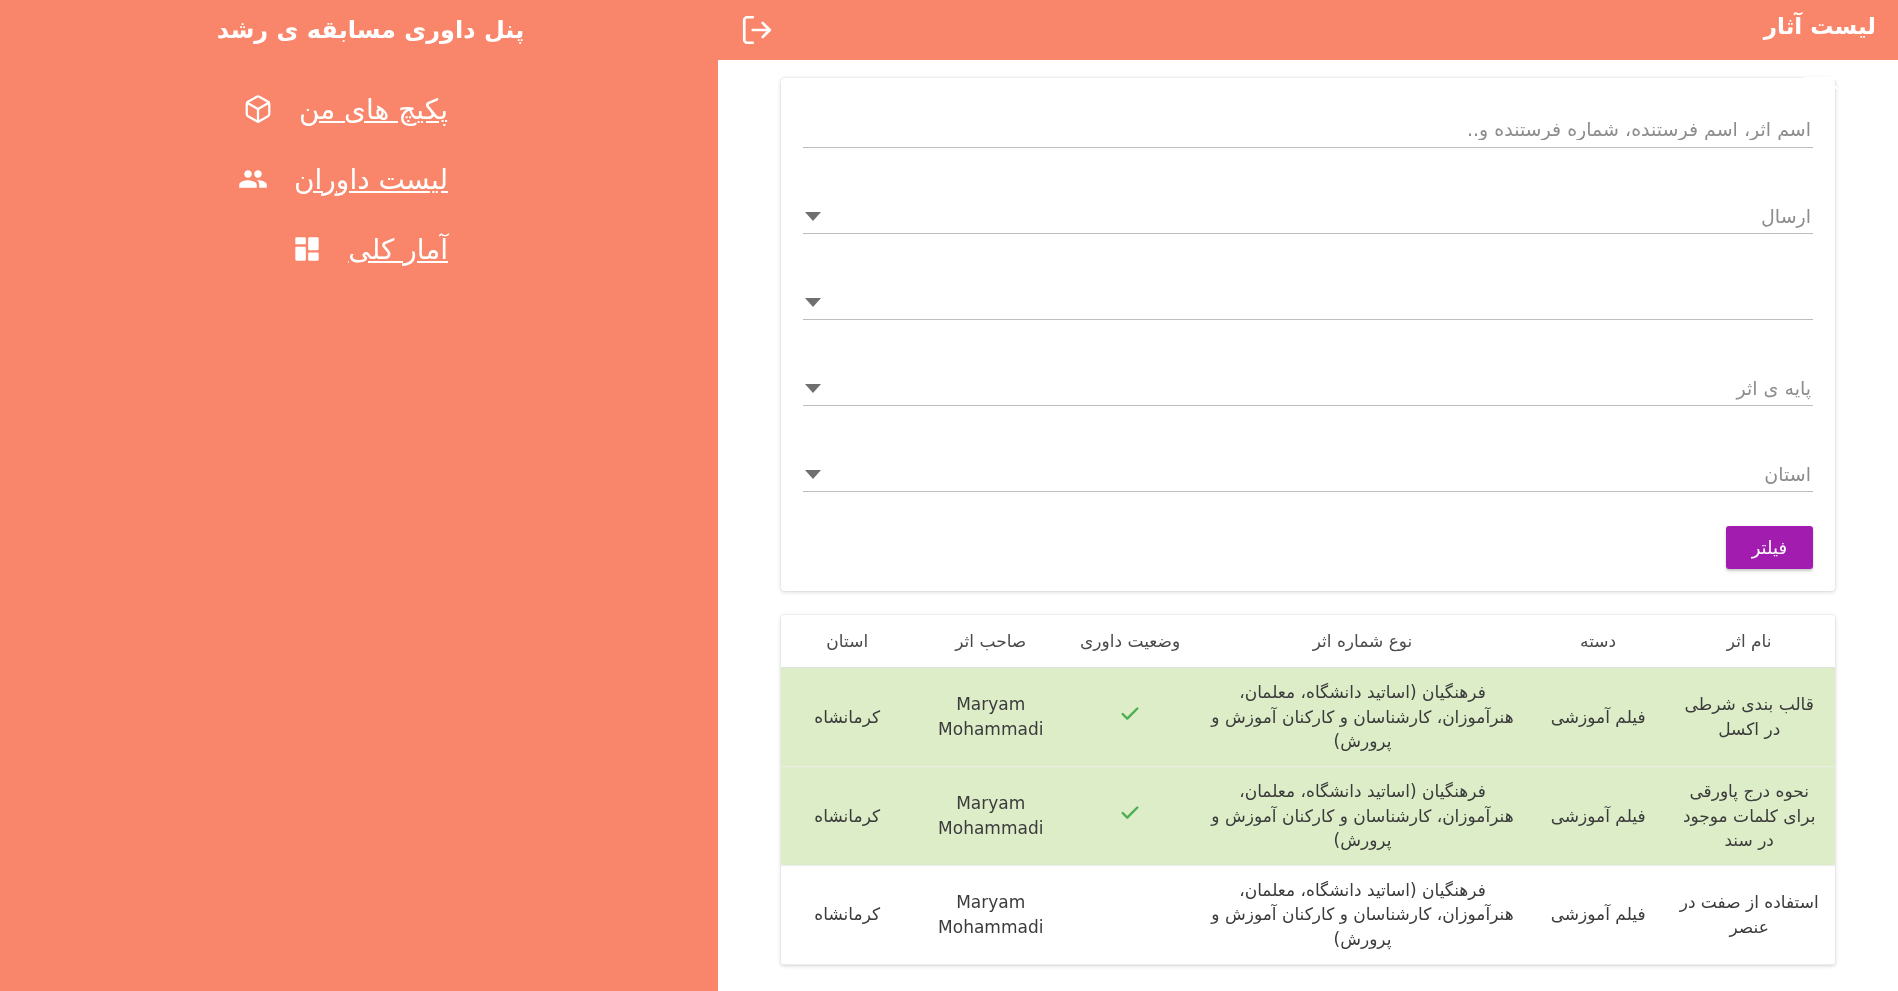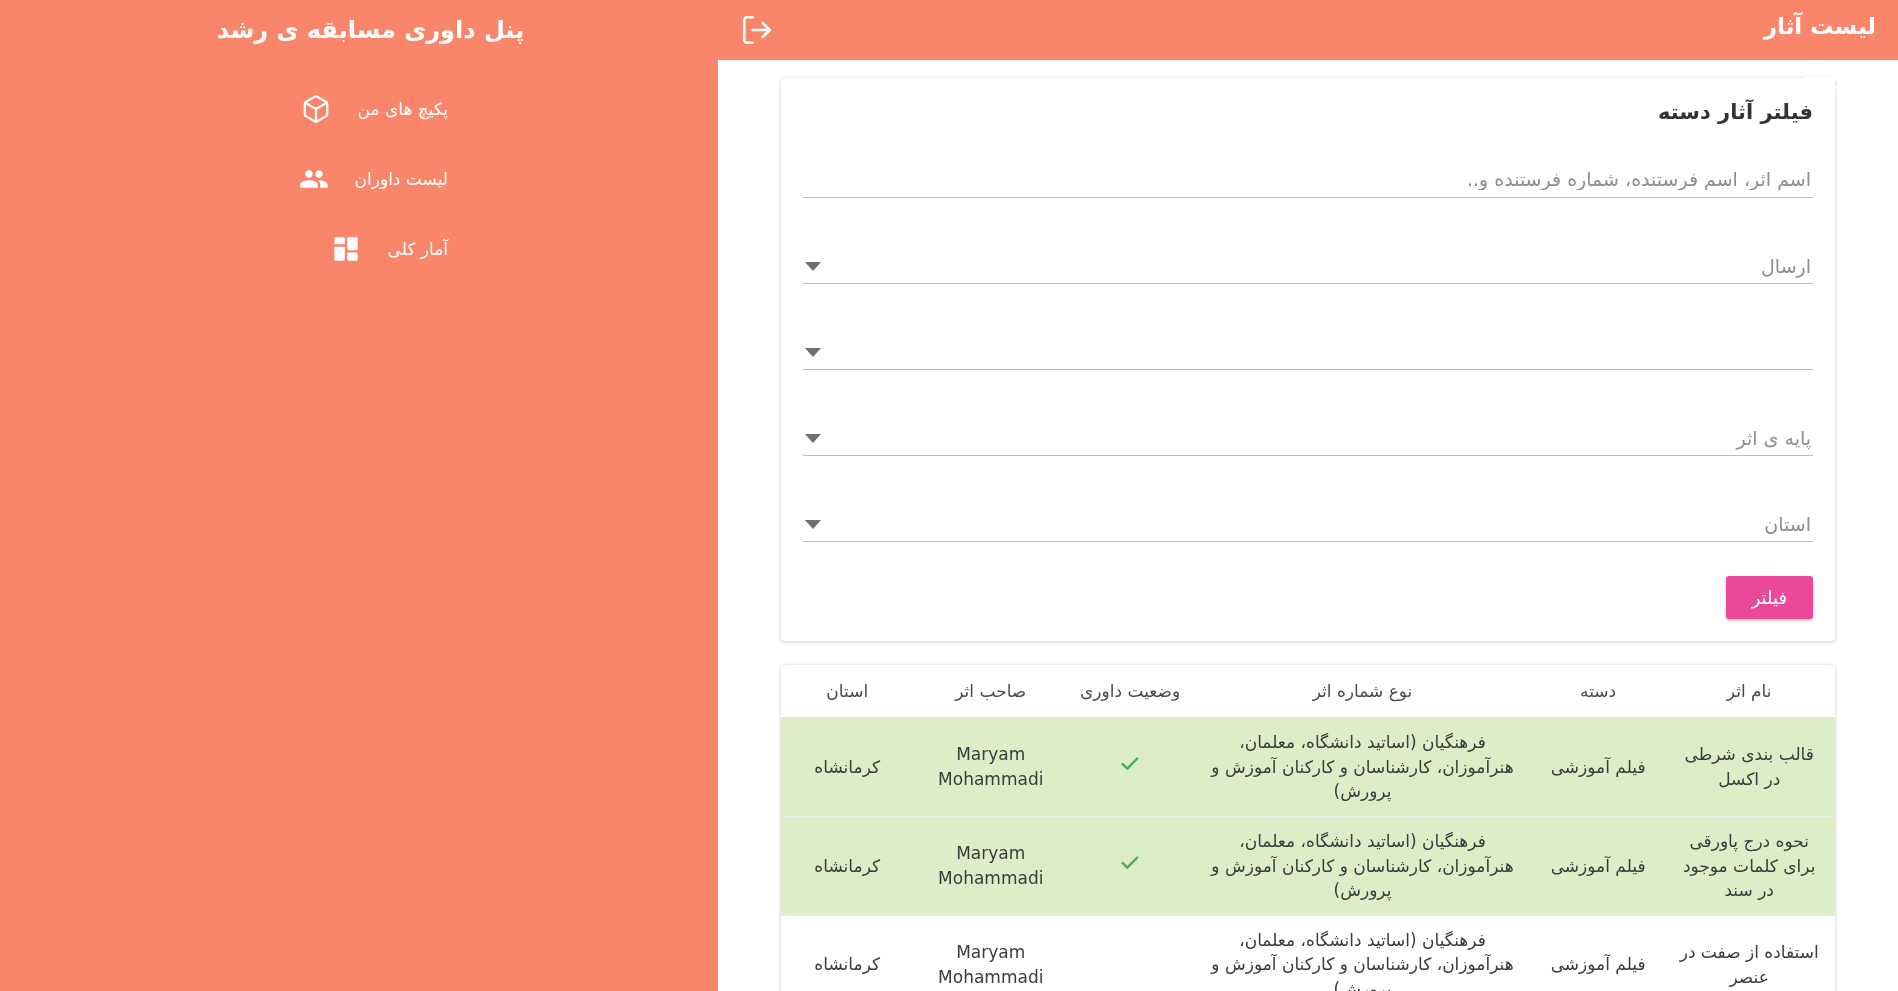--- a/index.html
+++ b/index.html
@@ -53,23 +53,24 @@
     cursor: pointer;
     color: #ffffff;
   }
   .sidebar-item .s-icon {
     width: 30px; height: 30px;
     display: flex; align-items: center; justify-content: center;
     flex: 0 0 30px;
     order: 2;
   }
   .sidebar-item .s-label {
-    font-size: 17px;
+    font-size: 28px;
     order: 1;
     white-space: nowrap;
+    text-decoration: underline;
   }
   .sidebar-item svg { display: block; }
 
   
   .content {
     flex: 1 1 auto;
     height: 991px;
     background: #ffffff;
     position: relative;
     overflow: hidden;
@@ -155,21 +156,21 @@
     border-right: 8px solid transparent;
     border-top: 9px solid #6f6f6f;
     cursor: pointer;
   }
   .filter-row {
     display: flex;
     justify-content: flex-start;
     margin-top: 28px;
   }
   .filter-btn {
-    background: #ec4899;
+    background: #a21caf;
     color: #ffffff;
     border: none;
     border-radius: 3px;
     font-size: 18px;
     font-family: inherit;
     padding: 11px 26px;
     cursor: pointer;
     box-shadow: 0 2px 3px rgba(0,0,0,0.22);
   }
 
@@ -276,21 +277,20 @@
       <span class="logout-icon">
         <svg width="34" height="34" viewBox="0 0 24 24" fill="none" stroke="#ffffff" stroke-width="1.9" stroke-linecap="round" stroke-linejoin="round">
           <path d="M9 21H5a2 2 0 0 1-2-2V5a2 2 0 0 1 2-2h4"></path>
           <polyline points="16 17 21 12 16 7"></polyline>
           <line x1="21" y1="12" x2="9" y2="12"></line>
         </svg>
       </span>
     </header>
 
     <section class="card">
-      <h2 class="card-title">فیلتر آثار دسته</h2>
 
       <div class="field">
         <input class="field-label" type="text" value="" placeholder="اسم اثر، اسم فرستنده، شماره فرستنده و.." style="">
       </div>
 
       <div class="field">
         <span class="field-label">ارسال</span>
         <span class="caret"></span>
       </div>
 

